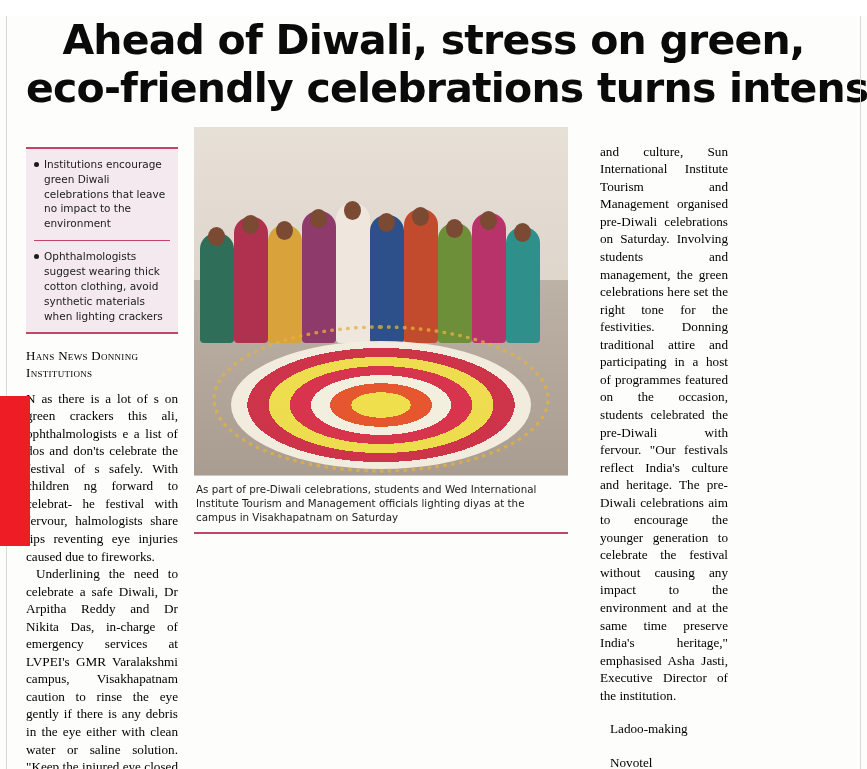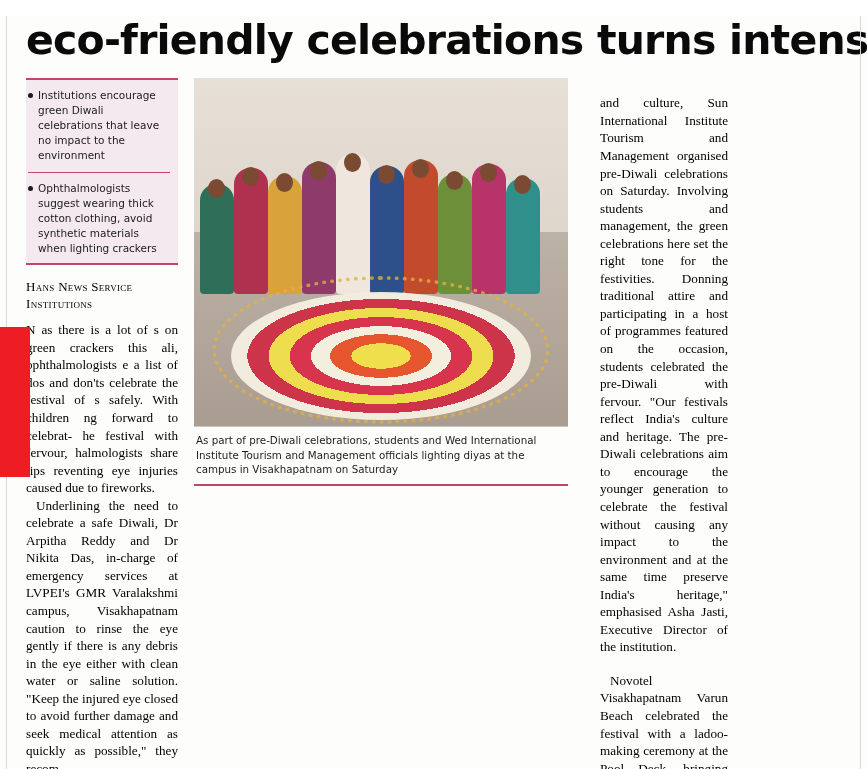--- a/index.html
+++ b/index.html
@@ -59,22 +59,23 @@
   .col-left {
     width: 162px;
     flex: 0 0 162px;
     padding-right: 10px;
     box-sizing: border-box;
   }
   .bullets {
     background: #f4e9ef;
     border-top: 2px solid #c4456a;
     border-bottom: 2px solid #c4456a;
-    padding: 8px 8px 8px 2px;
-    box-sizing: border-box;
+    padding: 8px 8px 8px 8px;
+    box-sizing: border-box;
+    margin-top: 20px;
   }
   .bullet {
     display: flex;
     gap: 5px;
     font-family: "DejaVu Sans", sans-serif;
     font-size: 10.5px;
     line-height: 1.42;
     color: #1b1b1b;
     margin-bottom: 9px;
   }
@@ -214,40 +215,41 @@
   }
 </style>
 </head>
 <body>
 
 <div class="page">
   <div class="edge-line-left"></div>
   <div class="edge-line-right"></div>
 
   <h1 class="headline">
+    <span class="line">Ahead of Diwali, stress on green,</span>
     <span class="line">eco-friendly celebrations turns intense</span>
   </h1>
 
   <div class="content">
 
     <div class="col-left">
       <div class="bullets">
         <div class="bullet">
           <span class="dot"></span>
           <span>Institutions encourage green Diwali celebrations that leave no impact to the environment</span>
         </div>
         <div class="bullet-divider"></div>
         <div class="bullet">
           <span class="dot"></span>
           <span>Ophthalmologists suggest wearing thick cotton clothing, avoid synthetic materials when lighting crackers</span>
         </div>
       </div>
 
       <div class="byline">
-        <div>Hans News Service</div>
+        <div>Hans News Donning</div>
         <div>Institutions</div>
       </div>
 
       <div class="lead-wrap">
         <div class="red-block"></div>
         <div class="lead-text">
           <p>N as there is a lot of s on green crackers this ali, ophthalmologists e a list of dos and don'ts celebrate the festival of s safely. With children ng forward to celebrat- he festival with fervour, halmologists share tips reventing eye injuries caused due to fireworks.</p>
           <p>Underlining the need to celebrate a safe Diwali, Dr Arpitha Reddy and Dr Nikita Das, in-charge of emergency services at LVPEI's GMR Varalakshmi campus, Visakhapatnam caution to rinse the eye gently if there is any debris in the eye either with clean water or saline solution. "Keep the injured eye closed to avoid further damage and seek medical attention as quickly as possible," they recom-</p>
         </div>
       </div>
@@ -280,17 +282,18 @@
           <div class="head" style="left:320px;top:48px;"></div>
         </div>
         <div class="rangoli-ring"></div>
         <div class="rangoli"></div>
       </div>
       <div class="caption">As part of pre-Diwali celebrations, students and Wed International Institute Tourism and Management officials lighting diyas at the campus in Visakhapatnam on Saturday</div>
     </div>
 
     <div class="col-right">
       <p>and culture, Sun International Institute Tourism and Management organised pre-Diwali celebrations on Saturday. Involving students and management, the green celebrations here set the right tone for the festivities. Donning traditional attire and participating in a host of programmes featured on the occasion, students celebrated the pre-Diwali with fervour. "Our festivals reflect India's culture and heritage. The pre-Diwali celebrations aim to encourage the younger generation to celebrate the festival without causing any impact to the environment and at the same time preserve India's heritage," emphasised Asha Jasti, Executive Director of the institution.</p>
+      <p class="subhead">Ladoo-making</p>
       <p>Novotel Visakhapatnam Varun Beach celebrated the festival with a ladoo-making ceremony at the Pool Deck, bringing families, friends and food enthusiasts on to a platform. The culinary experts led guests to an engaging, hands-on session where the guests learnt to make a variety of ladoos incorporating ghee, cardamom and other ingredients.</p>
     </div>
   </div>
 
 </div>
 
 </body></html>

